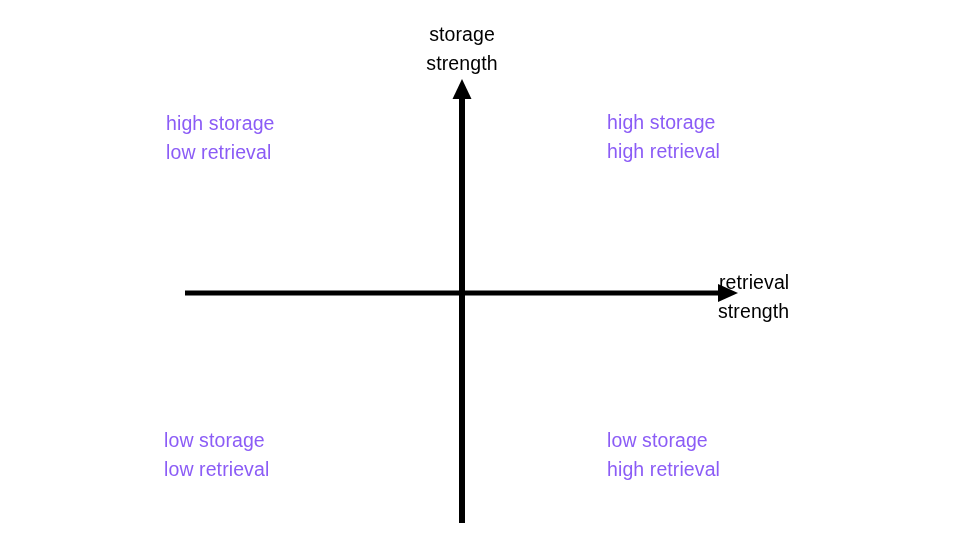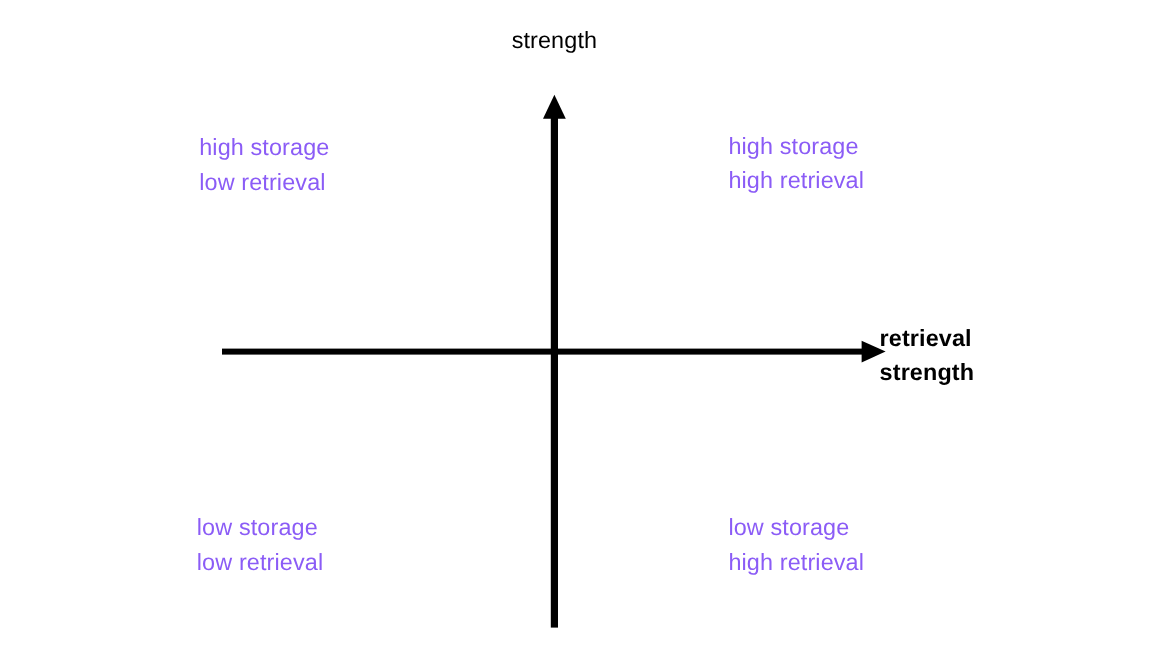--- a/index.html
+++ b/index.html
@@ -51,24 +51,23 @@
   .axis-title .label-line {
     display: block;
   }
   #y-axis-title {
     left: 340px;
     top: 20px;
     width: 244px;
     text-align: center;
   }
   #x-axis-title {
-    left: 733px;
+    left: 718px;
     top: 268px;
-    text-align: left;
-    font-weight: bold;
+    text-align: right;
   }
   #quadrant-label-top-left {
     left: 166px;
     top: 109px;
     text-align: left;
   }
   #quadrant-label-top-right {
     left: 607px;
     top: 108px;
     text-align: left;
@@ -94,20 +93,21 @@
     <rect x="459" y="93" width="6" height="430" fill="#000000"></rect>
 
     <polygon points="462,79 471.5,99 452.5,99" fill="#000000"></polygon>
 
     <rect x="185" y="290.5" width="535" height="5" fill="#000000"></rect>
 
     <polygon points="738,293 718,302 718,284" fill="#000000"></polygon>
   </svg>
 
   <div class="axis-title" id="y-axis-title">
+    <span class="label-line">storage</span>
     <span class="label-line">strength</span>
   </div>
 
   <div class="axis-title" id="x-axis-title">
     <span class="label-line">retrieval</span>
     <span class="label-line">strength</span>
   </div>
 
   <div class="label-block" id="quadrant-label-top-left">
     <span class="label-line">high storage</span>

